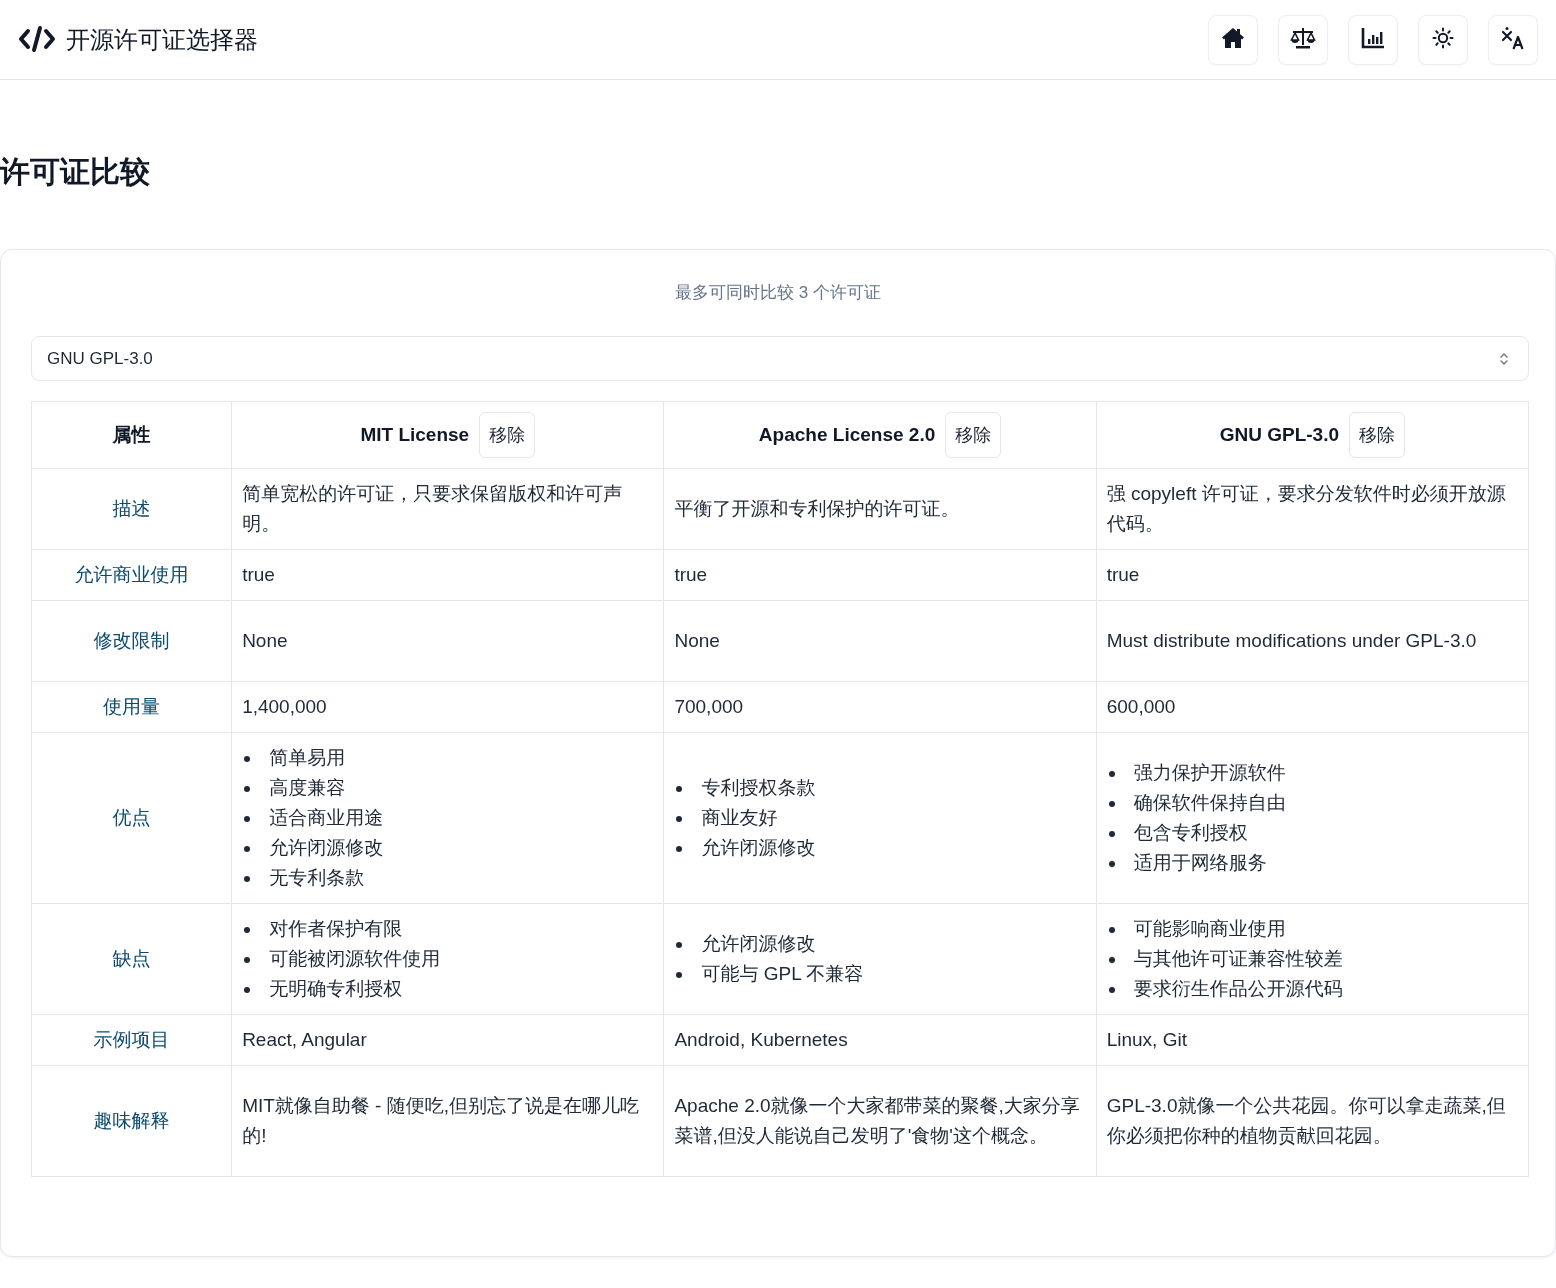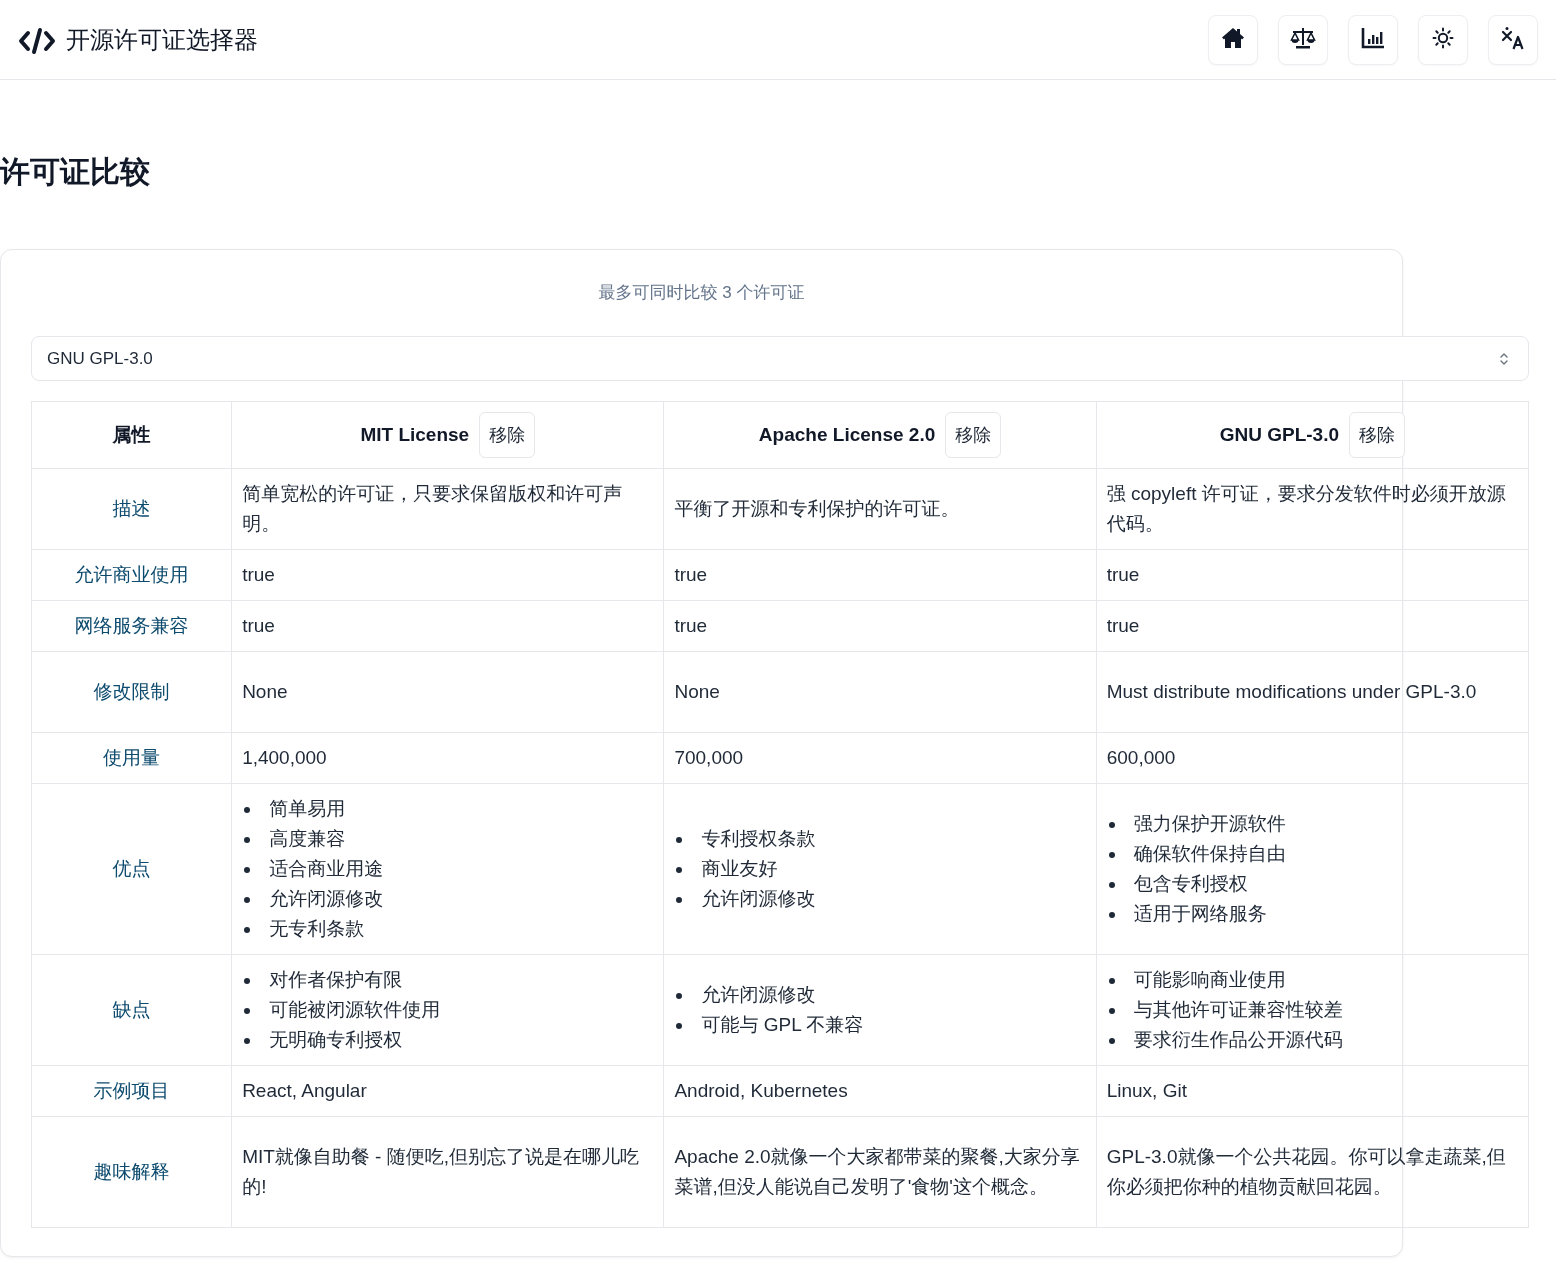--- a/index.html
+++ b/index.html
@@ -6,35 +6,35 @@
   html, body {
     width: 1556px; height: 1288px; background: #ffffff;
     font-family: "Liberation Sans", "DejaVu Sans", sans-serif;
     color: #1f2937; overflow: hidden;
   }
   .header {
     height: 80px; border-bottom: 1px solid #e5e7eb;
     display: flex; align-items: center; justify-content: space-between;
     padding: 0 18px 0 18px;
   }
-  .brand { display: flex; align-items: flex-end; gap: 8px; font-family: Liberation Serif, serif; }
+  .brand { display: flex; align-items: flex-start; gap: 8px; font-family: Liberation Serif, serif; }
   .brand-icon { width: 40px; height: 30px; display: flex; align-items: center; }
   .brand-title { font-size: 24px; color: #111827; }
   .nav { display: flex; gap: 20px; padding-right: 0; }
   .nav-btn {
     width: 50px; height: 50px; border: 1px solid #eceef1; border-radius: 8px;
     background: #fff; display: flex; align-items: center; justify-content: center;
     cursor: pointer; box-shadow: 0 1px 2px rgba(0,0,0,0.03);
   }
   .page-title {
     text-align: left; font-size: 30px; font-weight: bold; color: #111827;
     margin-top: 72px; height: 40px; line-height: 40px;
   }
   .card {
-    position: absolute; left: 0; top: 249px; width: 1403px; height: 1008px;
+    position: absolute; left: 0; top: 249px; width: 1556px; height: 1008px;
     border: 1px solid #e5e7eb; border-radius: 12px; background: #fff;
     box-shadow: 0 1px 3px rgba(0,0,0,0.06);
   }
   .hint {
     text-align: center; color: #64748b; font-size: 17px;
     margin-top: 32px; height: 22px; line-height: 22px;
   }
   .select {
     position: absolute; left: 30px; top: 86px; width: 1498px; height: 45px;
     border: 1px solid #e5e7eb; border-radius: 8px; background: #fff;
@@ -187,26 +187,20 @@
         <td>简单宽松的许可证，只要求保留版权和许可声明。</td>
         <td>平衡了开源和专利保护的许可证。</td>
         <td>强 copyleft 许可证，要求分发软件时必须开放源代码。</td>
       </tr>
       <tr style="height:51px">
         <td class="attr">允许商业使用</td>
         <td>true</td>
         <td>true</td>
         <td>true</td>
       </tr>
-      <tr style="height:51px">
-        <td class="attr">网络服务兼容</td>
-        <td>true</td>
-        <td>true</td>
-        <td>true</td>
-      </tr>
       <tr style="height:81px">
         <td class="attr">修改限制</td>
         <td>None</td>
         <td>None</td>
         <td>Must distribute modifications under GPL-3.0</td>
       </tr>
       <tr style="height:51px">
         <td class="attr">使用量</td>
         <td>1,400,000</td>
         <td>700,000</td>

